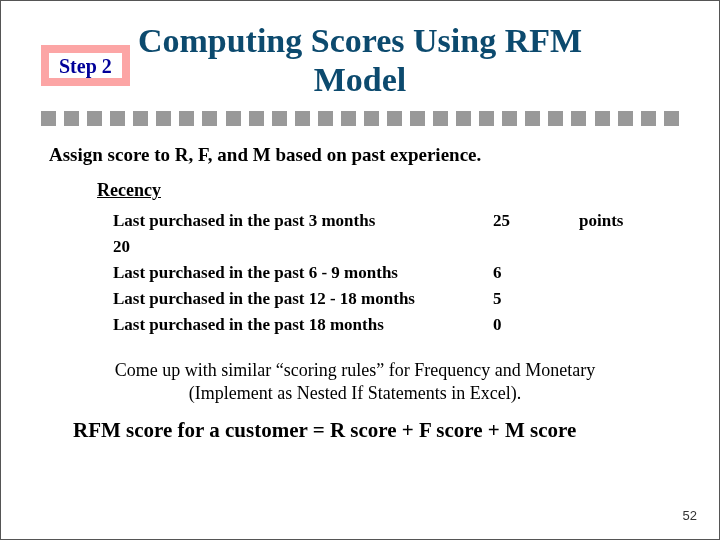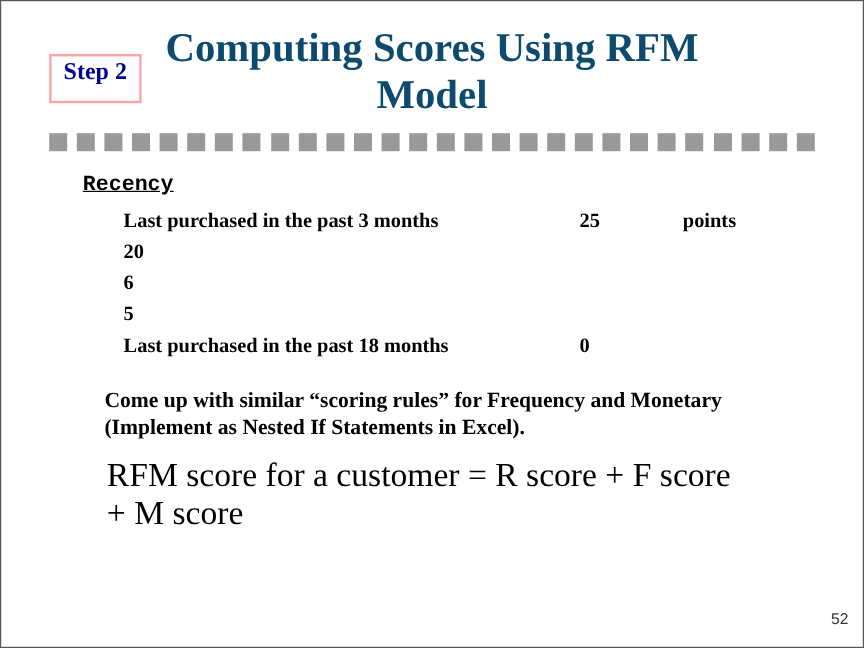--- a/index.html
+++ b/index.html
@@ -20,22 +20,22 @@
     box-sizing: border-box;
   }
   .header {
     position: relative;
     padding: 10px 30px 0 30px;
   }
   .step-box {
     position: absolute;
     left: 40px;
     top: 44px;
-    border: 2px solid #fca5a5;
-    padding: 2px 10px 12px 10px;
+    border: 8px solid #fca5a5;
+    padding: 2px 10px 0 10px;
     background: #fff;
   }
   .step-box span {
     color: #000099;
     font-weight: bold;
     font-size: 20px;
   }
   .title {
     text-align: center;
     color: #0c4a6e;
@@ -61,57 +61,57 @@
   }
   .assign {
     font-weight: bold;
     font-size: 19px;
     margin-bottom: 14px;
   }
   .recency-label {
     font-weight: bold;
     font-size: 18px;
     text-decoration: underline;
-    margin-left: 20px;
+    margin-left: 48px;
     margin-bottom: 10px;
-    font-family: Liberation Mono, monospace;
   }
   .rows {
     margin-left: 48px;
   }
   .row {
     display: flex;
-    margin: 6px 6px;
+    margin: 6px 16px;
     font-weight: bold;
     font-size: 17px;
   }
   .row .desc {
     flex: 0 0 380px;
   }
   .row .pts {
     flex: 0 0 80px;
   }
   .row .pts-label {
     padding-left: 6px;
     font-family: Liberation Serif, serif;
   }
   .note {
-    font-weight: bold;
+    font-weight: normal;
     font-size: 18px;
     margin: 24px 48px 0 38px;
     line-height: 1.25;
+    text-align: center;
   }
   .formula {
-    font-weight: normal;
-    font-size: 28px;
-    margin: 14px 48px 0 40px;
+    font-weight: bold;
+    font-size: 21px;
+    margin: 14px 48px 0 24px;
   }
   .pagenum {
     position: absolute;
-    right: 12px;
+    right: 22px;
     bottom: 16px;
     font-family: Arial, sans-serif;
     font-size: 13px;
     color: #333;
   }
 </style>
 </head>
 <body>
 
 <div class="slide">
@@ -148,36 +148,39 @@
       <div class="sq"></div>
       <div class="sq"></div>
       <div class="sq"></div>
       <div class="sq"></div>
       <div class="sq"></div>
       <div class="sq"></div>
       <div class="sq"></div>
     </div>
 
   <div class="body">
+    <div class="assign">Assign score to R, F, and M based on past experience.</div>
     <div class="recency-label">Recency</div>
     <div class="rows" id="rows">
         <div class="row">
           <div class="desc">Last purchased in the past 3 months</div>
           <div class="pts">25</div>
           <div class="pts-label">points</div>
         </div>
         <div class="row">
           <div class="pts">20</div>
           <div class="pts-label"></div>
         </div>
         <div class="row">
+          <div class="desc">Last purchased in the past 6 - 9 months</div>
           <div class="pts">6</div>
           <div class="pts-label"></div>
         </div>
         <div class="row">
+          <div class="desc">Last purchased in the past 12 - 18 months</div>
           <div class="pts">5</div>
           <div class="pts-label"></div>
         </div>
         <div class="row">
           <div class="desc">Last purchased in the past 18 months</div>
           <div class="pts">0</div>
           <div class="pts-label"></div>
         </div>
       </div>
     <div class="note">Come up with similar “scoring rules” for Frequency and Monetary (Implement as Nested If Statements in Excel).</div>

